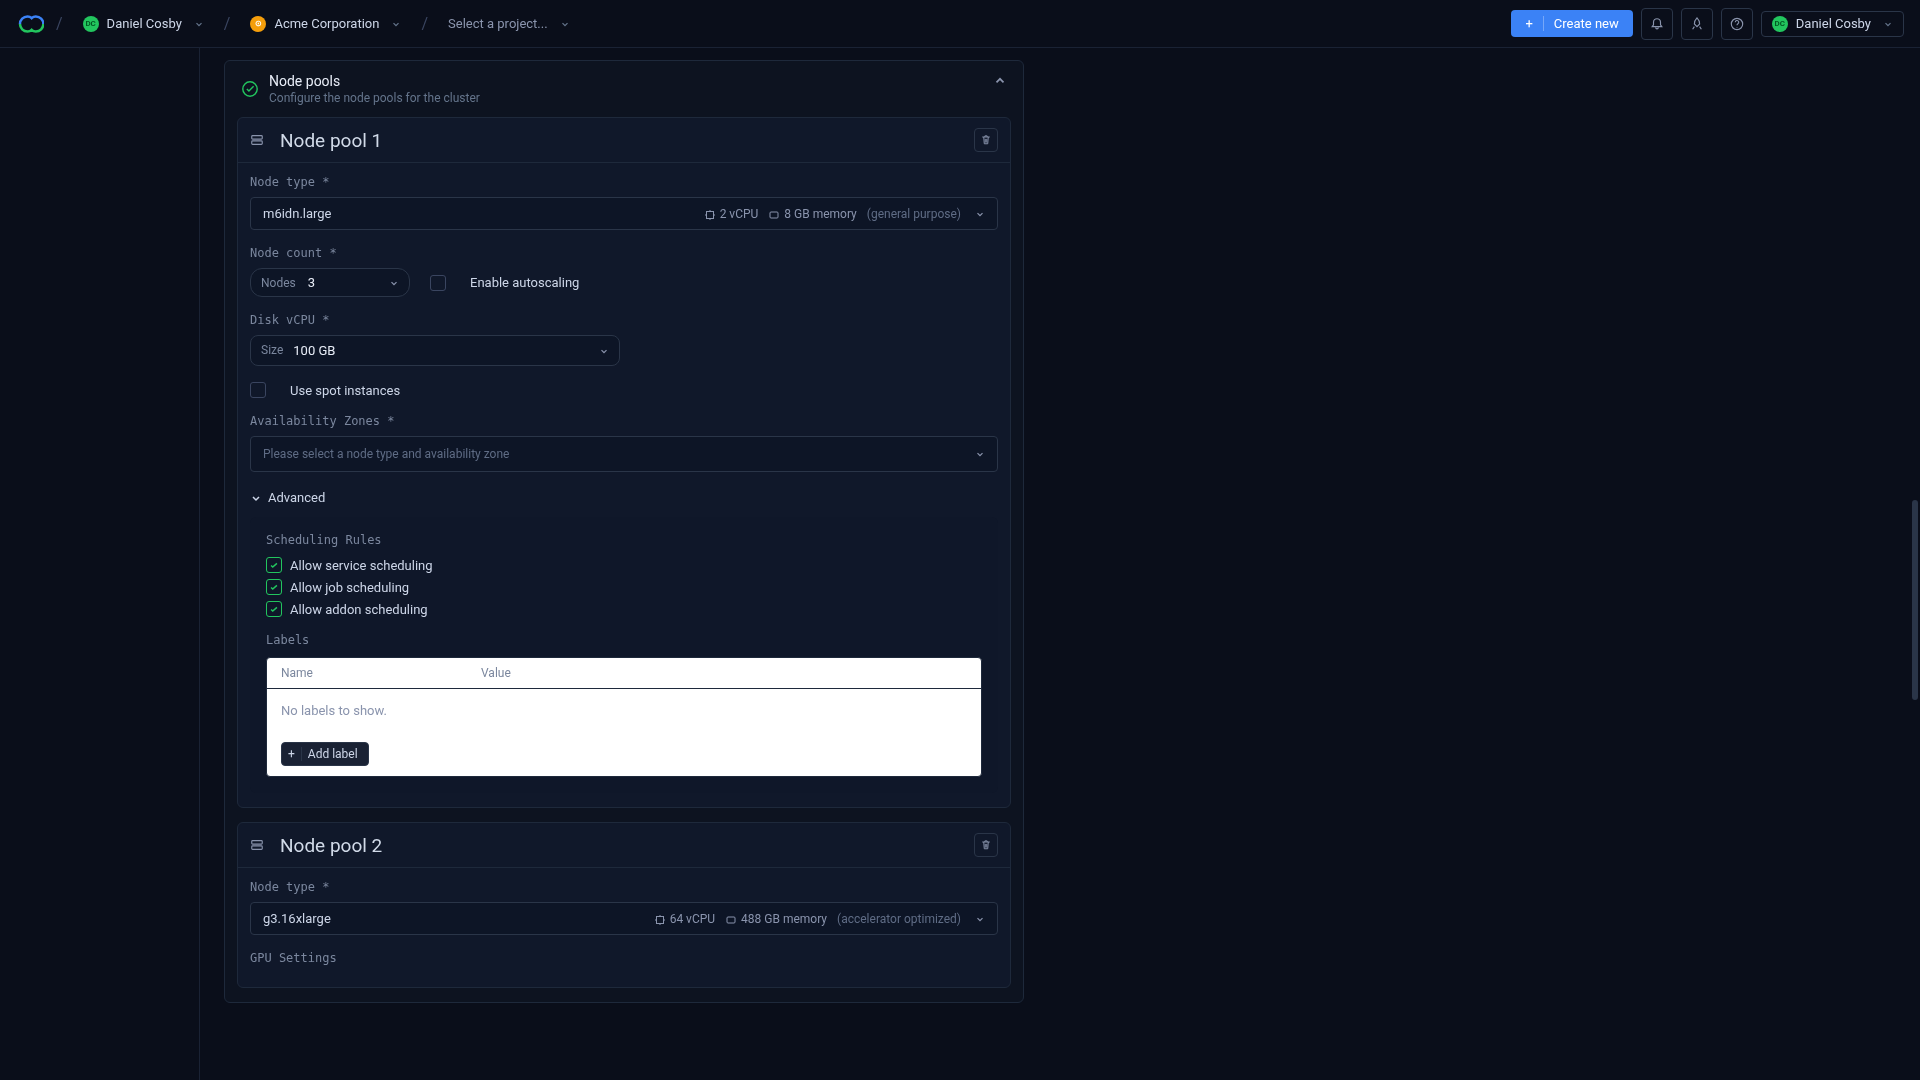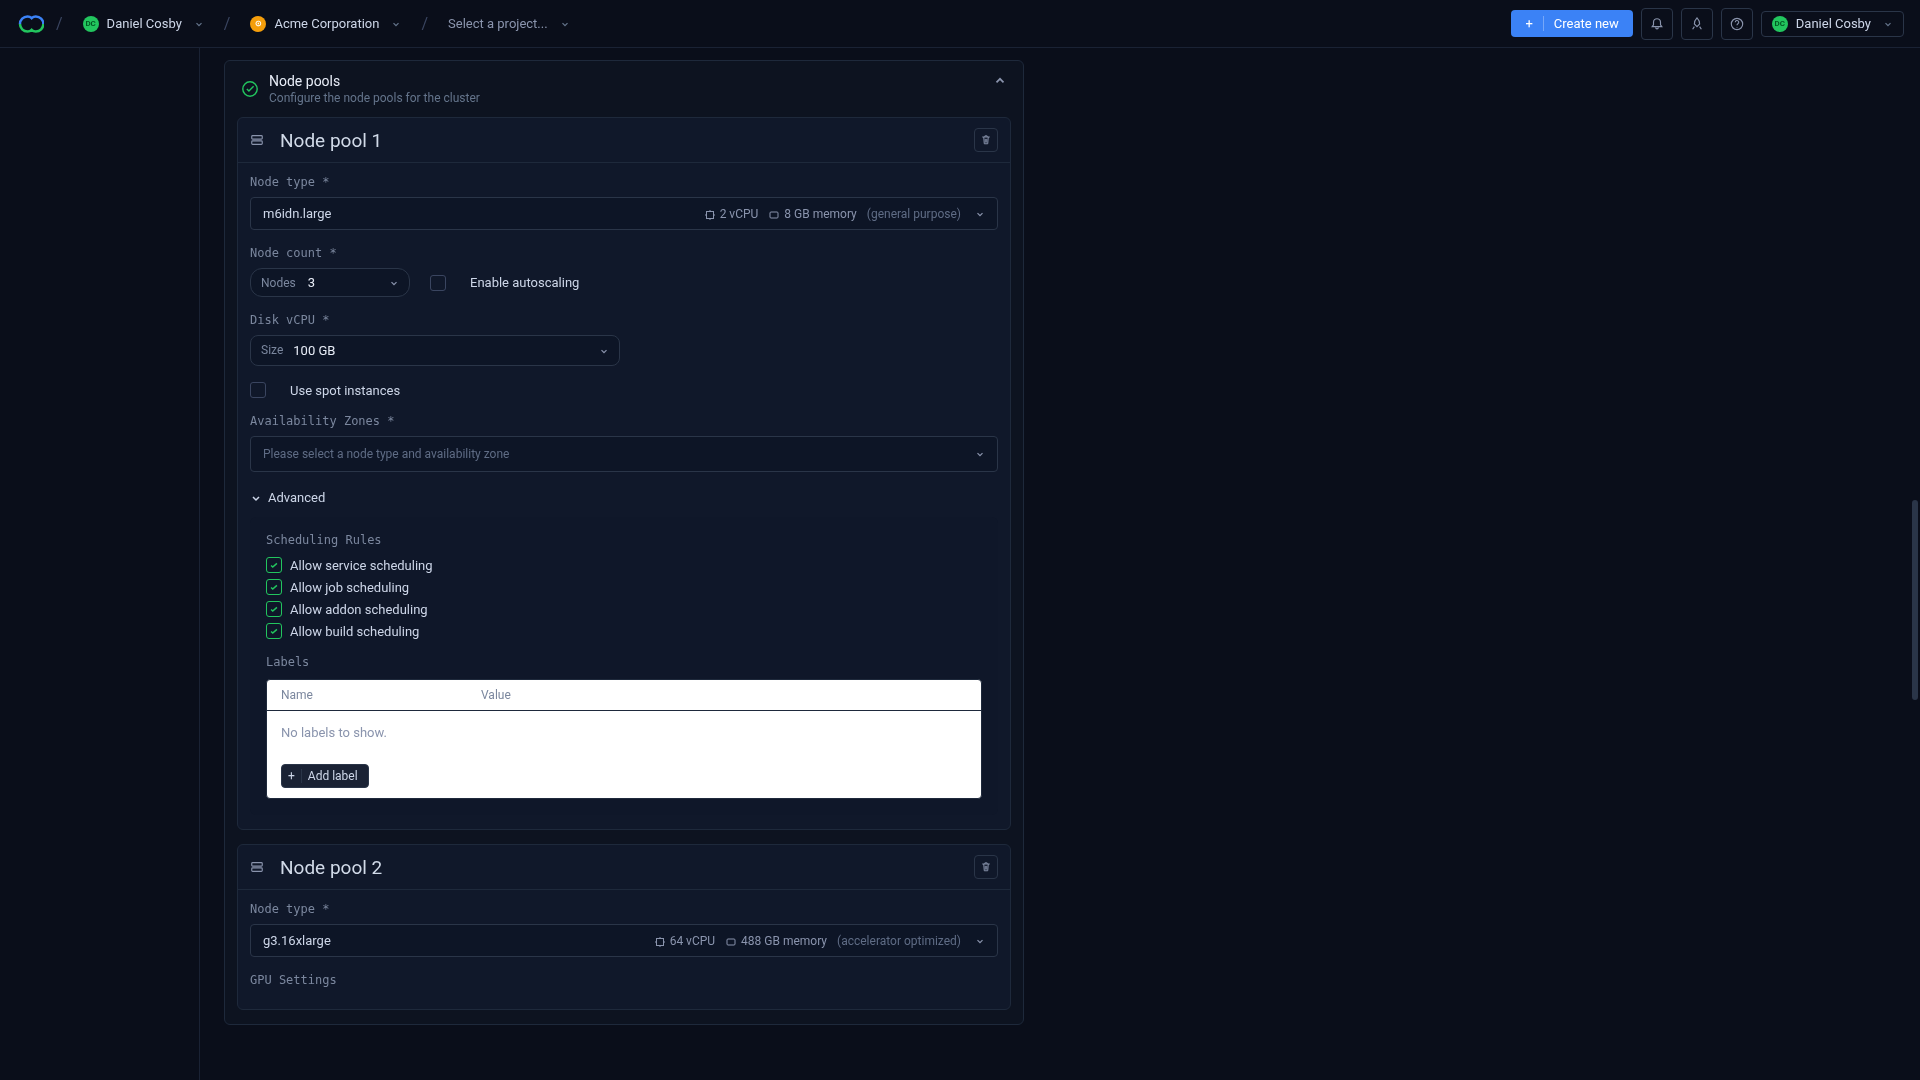--- a/index.html
+++ b/index.html
@@ -279,28 +279,20 @@
                   <span>Allow job scheduling</span>
                 </label>
                 <label class="rule-row">
                   <span class="chk checked">
                     <svg width="10" height="10" viewBox="0 0 12 12">
                       <path d="M2.5 6.5l2 2L9.5 4" stroke="currentColor" fill="none" stroke-width="1.8"></path>
                     </svg>
                   </span>
                   <span>Allow addon scheduling</span>
                 </label>
-                <label class="rule-row">
-                  <span class="chk checked">
-                    <svg width="10" height="10" viewBox="0 0 12 12">
-                      <path d="M2.5 6.5l2 2L9.5 4" stroke="currentColor" fill="none" stroke-width="1.8"></path>
-                    </svg>
-                  </span>
-                  <span>Allow build scheduling</span>
-                </label>
               </div>
 
             <div class="rules-label" style="margin-top:16px">Labels</div>
             <div class="labels-table">
               <div class="labels-head">
                 <span class="col-name">Name</span>
                 <span>Value</span>
               </div>
               <div class="labels-empty">No labels to show.</div>
               <div class="labels-footer">

